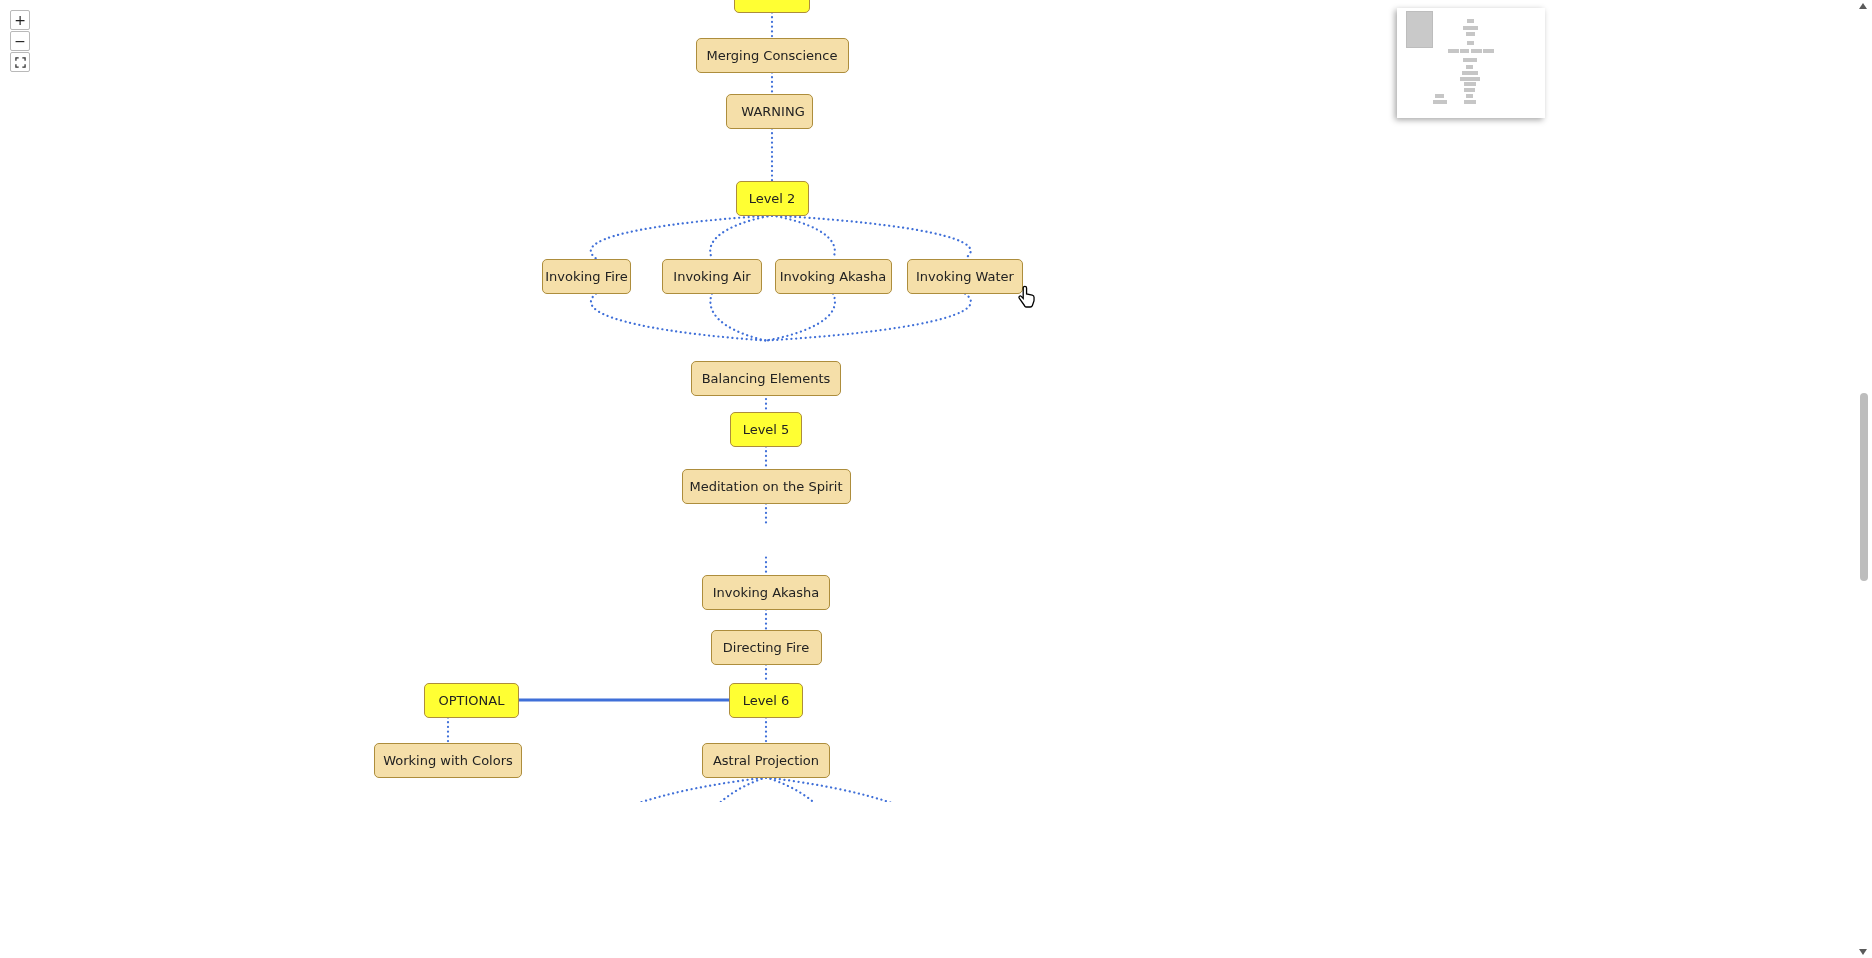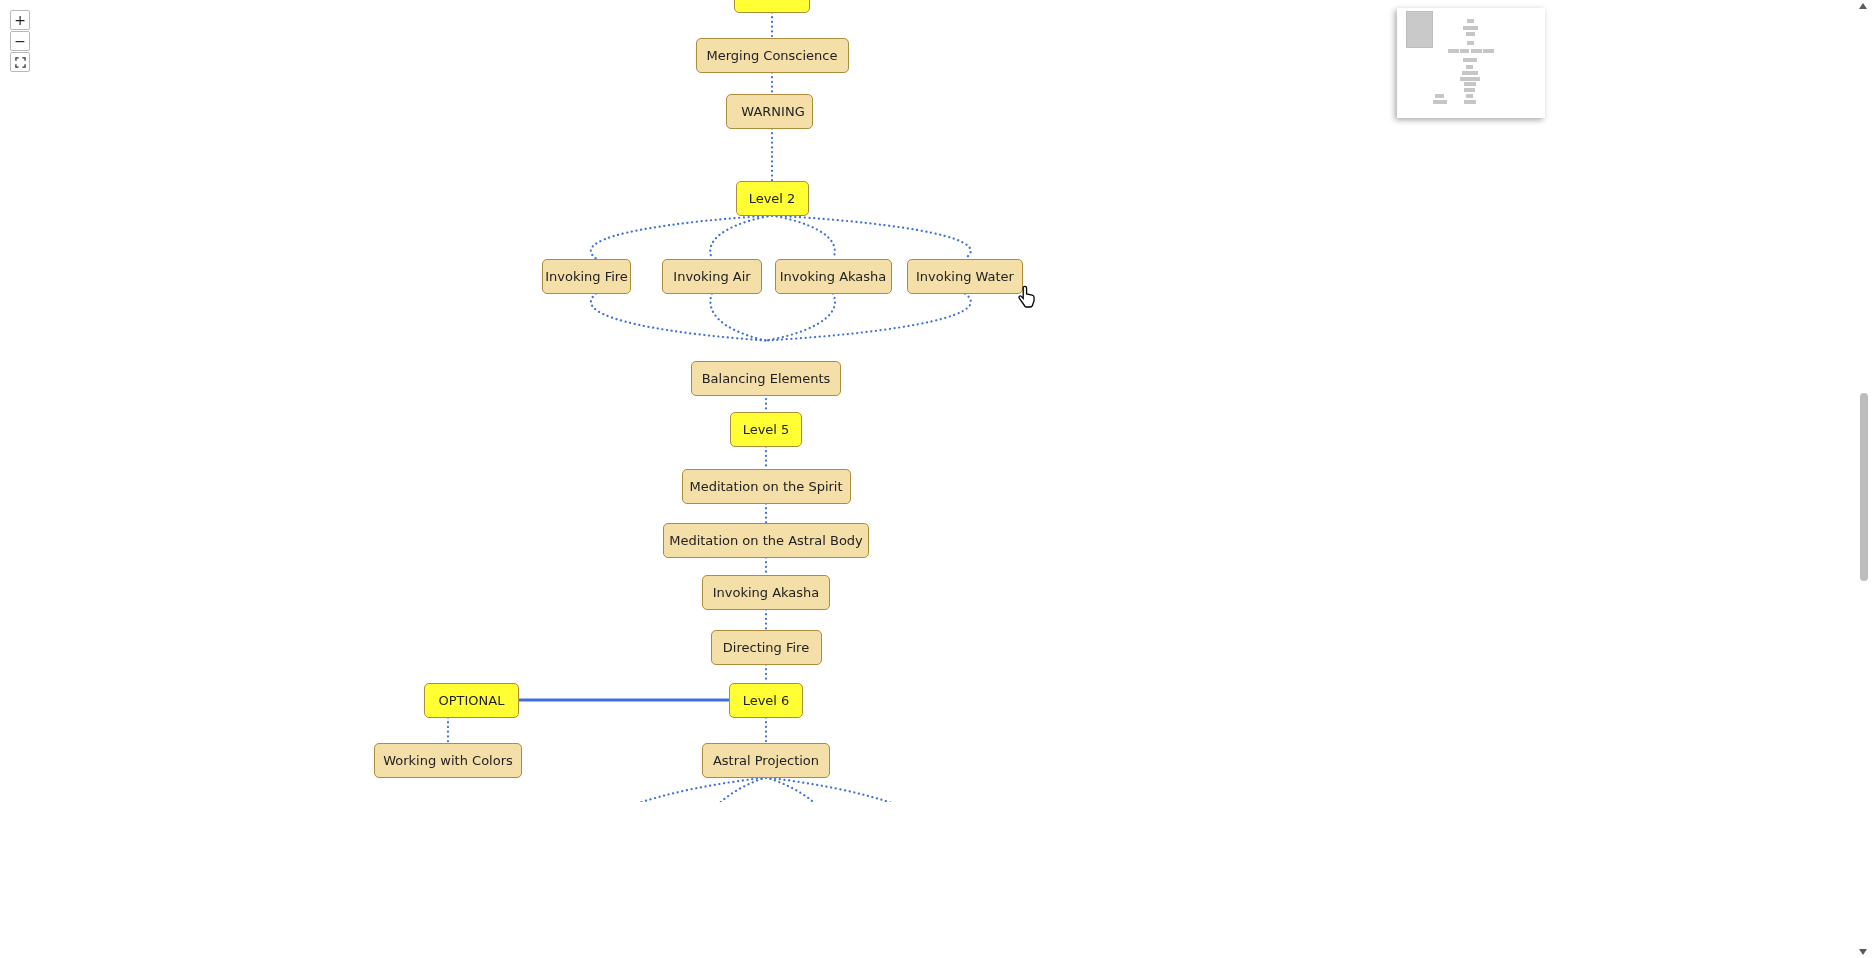--- a/index.html
+++ b/index.html
@@ -100,21 +100,20 @@
         <div class="node topic" style="left: 695.5px; top: 37.5px; width: 153px; height: 35px;">Merging Conscience</div>
         <div class="node topic" style="left: 725.5px; top: 93.5px; width: 87px; height: 35px; padding-left: 8px;">WARNING</div>
         <div class="node level" style="left: 735.5px; top: 180.5px; width: 73px; height: 35px;">Level 2</div>
         <div class="node topic" style="left: 542px; top: 258.5px; width: 89px; height: 35px;">Invoking Fire</div>
         <div class="node topic" style="left: 662px; top: 258.5px; width: 100px; height: 35px;">Invoking Air</div>
         <div class="node topic" style="left: 774.5px; top: 258.5px; width: 117px; height: 35px;">Invoking Akasha</div>
         <div class="node topic" style="left: 907px; top: 258.5px; width: 116px; height: 35px;">Invoking Water</div>
         <div class="node topic" style="left: 691px; top: 361px; width: 150px; height: 35px;">Balancing Elements</div>
         <div class="node level" style="left: 730px; top: 411.5px; width: 72px; height: 35px;">Level 5</div>
         <div class="node topic" style="left: 681.5px; top: 468.5px; width: 169px; height: 35px;">Meditation on the Spirit</div>
-        <div class="node topic" style="left: 663px; top: 522.5px; width: 206px; height: 35px;">Meditation on the Astral Body</div>
         <div class="node topic" style="left: 702px; top: 574.5px; width: 128px; height: 35px;">Invoking Akasha</div>
         <div class="node topic" style="left: 710.5px; top: 629.5px; width: 111px; height: 35px;">Directing Fire</div>
         <div class="node level" style="left: 424px; top: 682.5px; width: 95px; height: 35px;">OPTIONAL</div>
         <div class="node level" style="left: 729px; top: 682.5px; width: 74px; height: 35px;">Level 6</div>
         <div class="node topic" style="left: 374px; top: 742.5px; width: 148px; height: 35px;">Working with Colors</div>
         <div class="node topic" style="left: 702px; top: 742.5px; width: 128px; height: 35px; text-align: center;">Astral Projection</div>
       </div>
   </div>
 
   <div class="zoom-controls">

